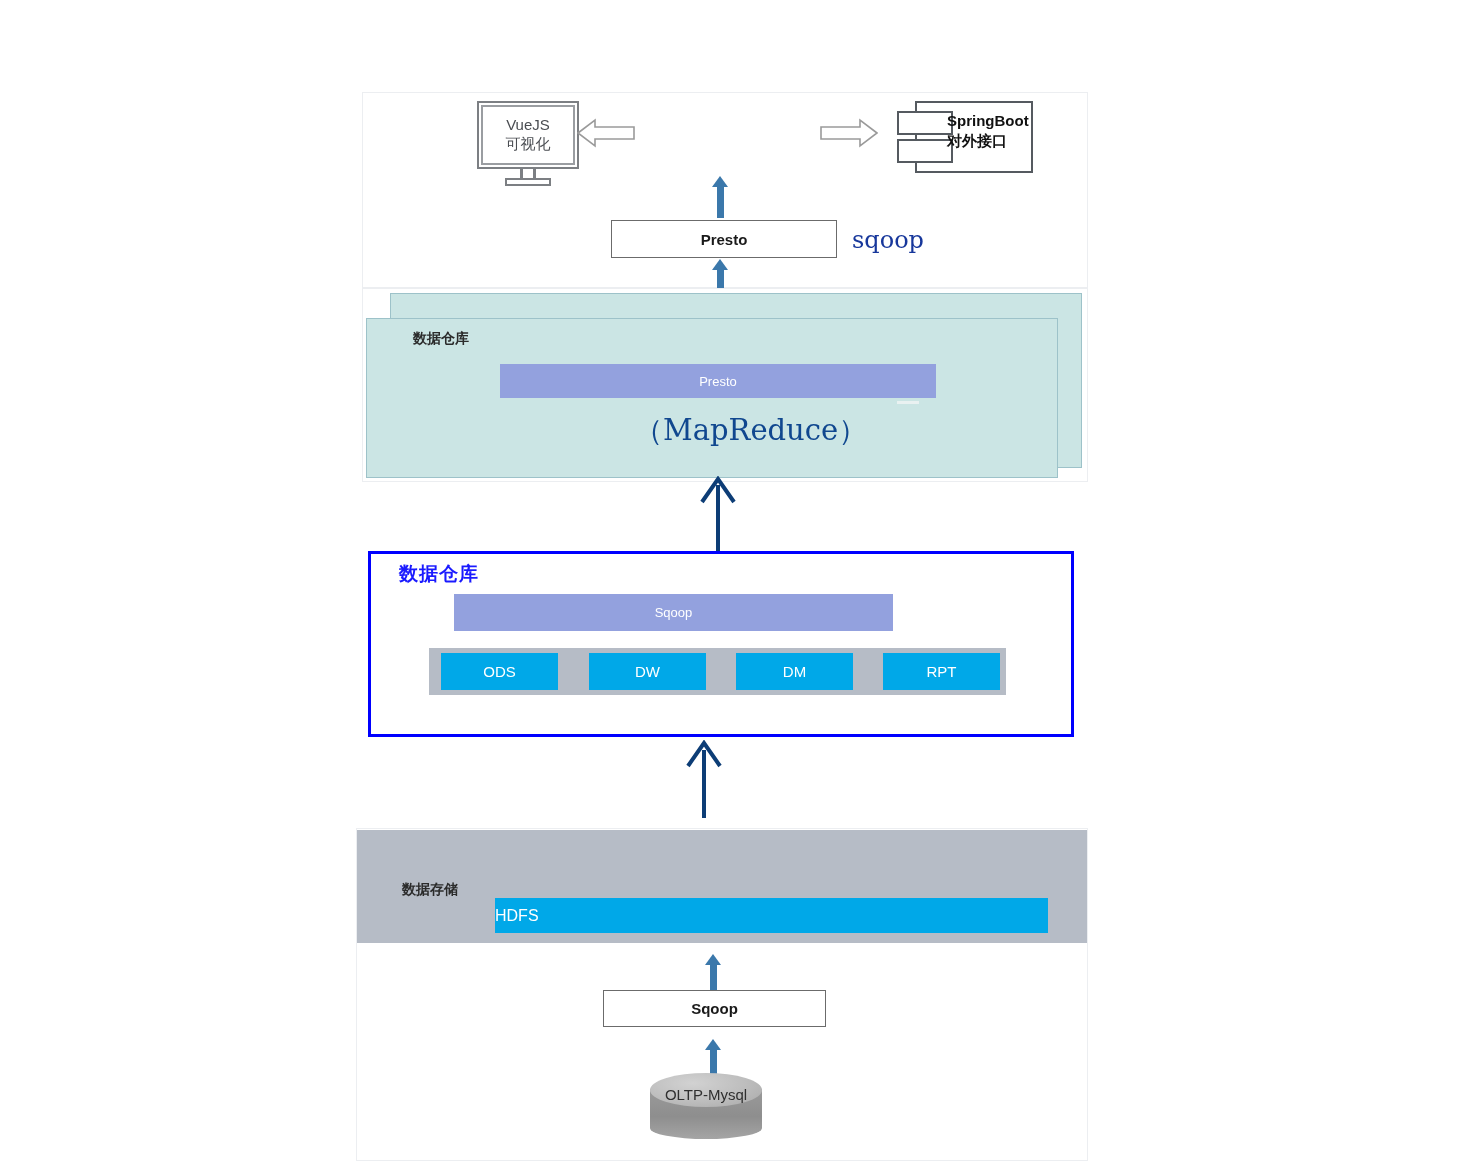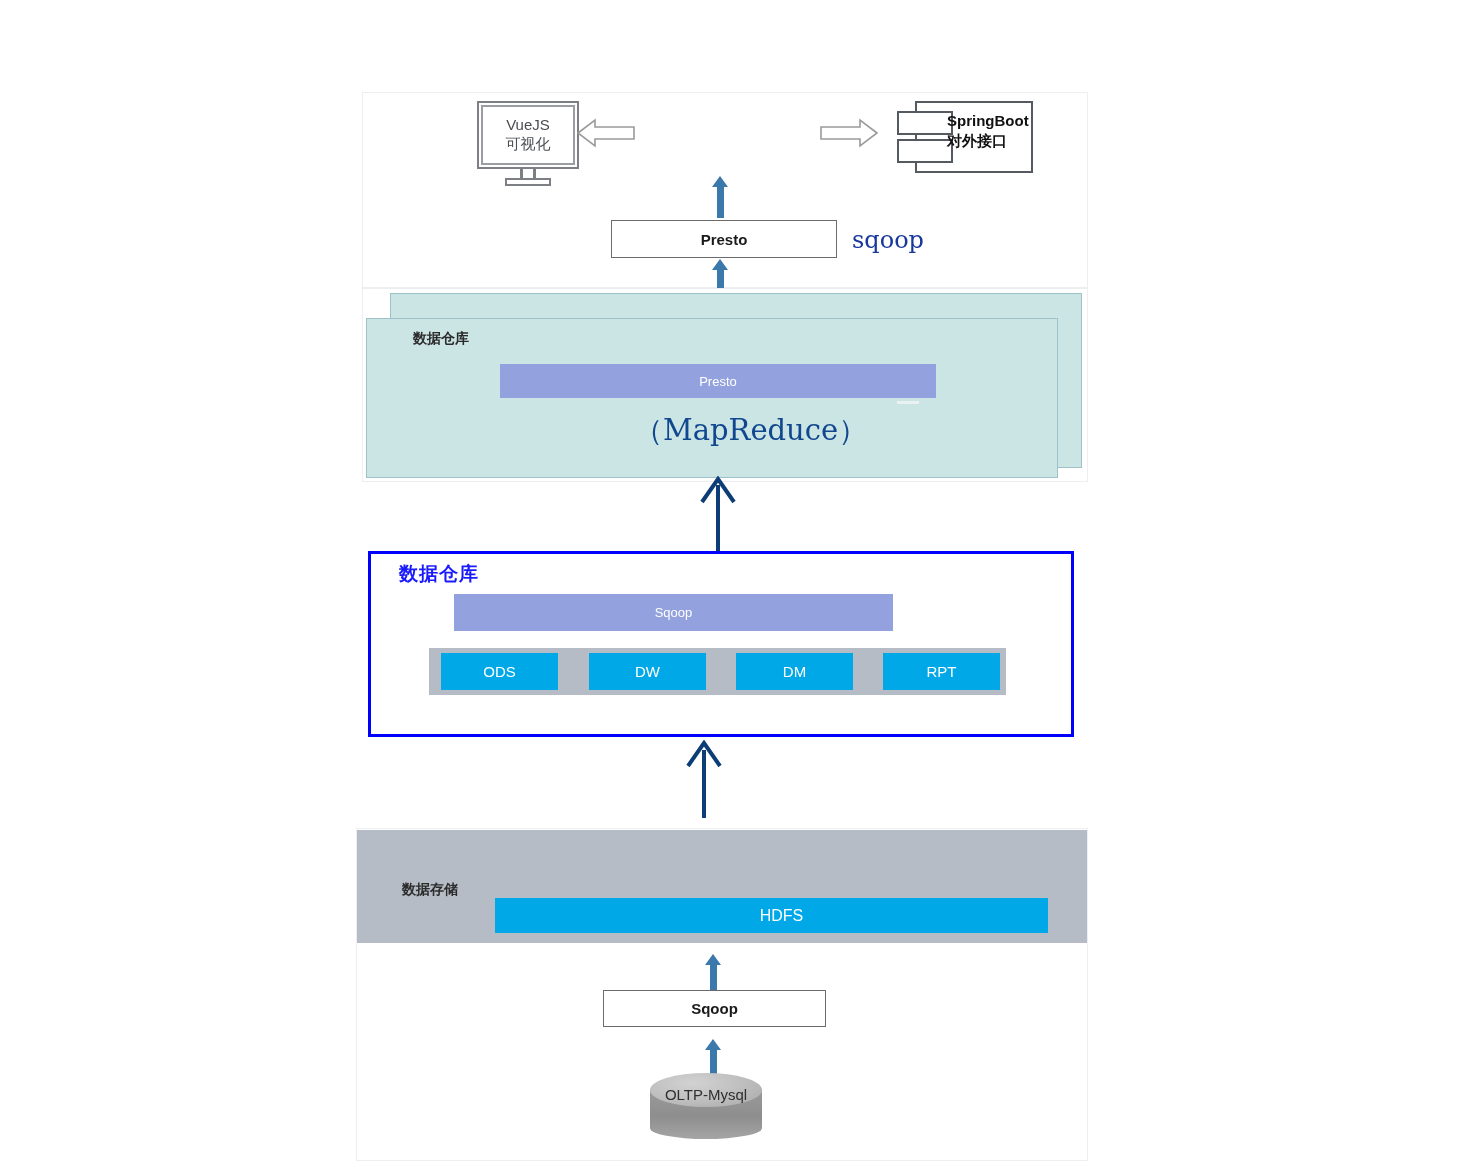--- a/index.html
+++ b/index.html
@@ -157,24 +157,22 @@
   .storage-panel { background: #b6bcc6; }
   .storage-label {
     color: #2b2b2b;
     font-size: 14px;
     font-weight: bold;
   }
   .hdfs-bar {
     background: #00a8e8;
     display: flex;
     align-items: center;
-    justify-content: center;
     color: #ffffff;
     font-size: 16px;
-    padding-left: 20px;
   }
 
   
   .sqoop-text {
     color: #17379b;
     font-family: "DejaVu Serif", serif;
     font-size: 24px;
   }
   .mapreduce-text {
     color: #10478f;

